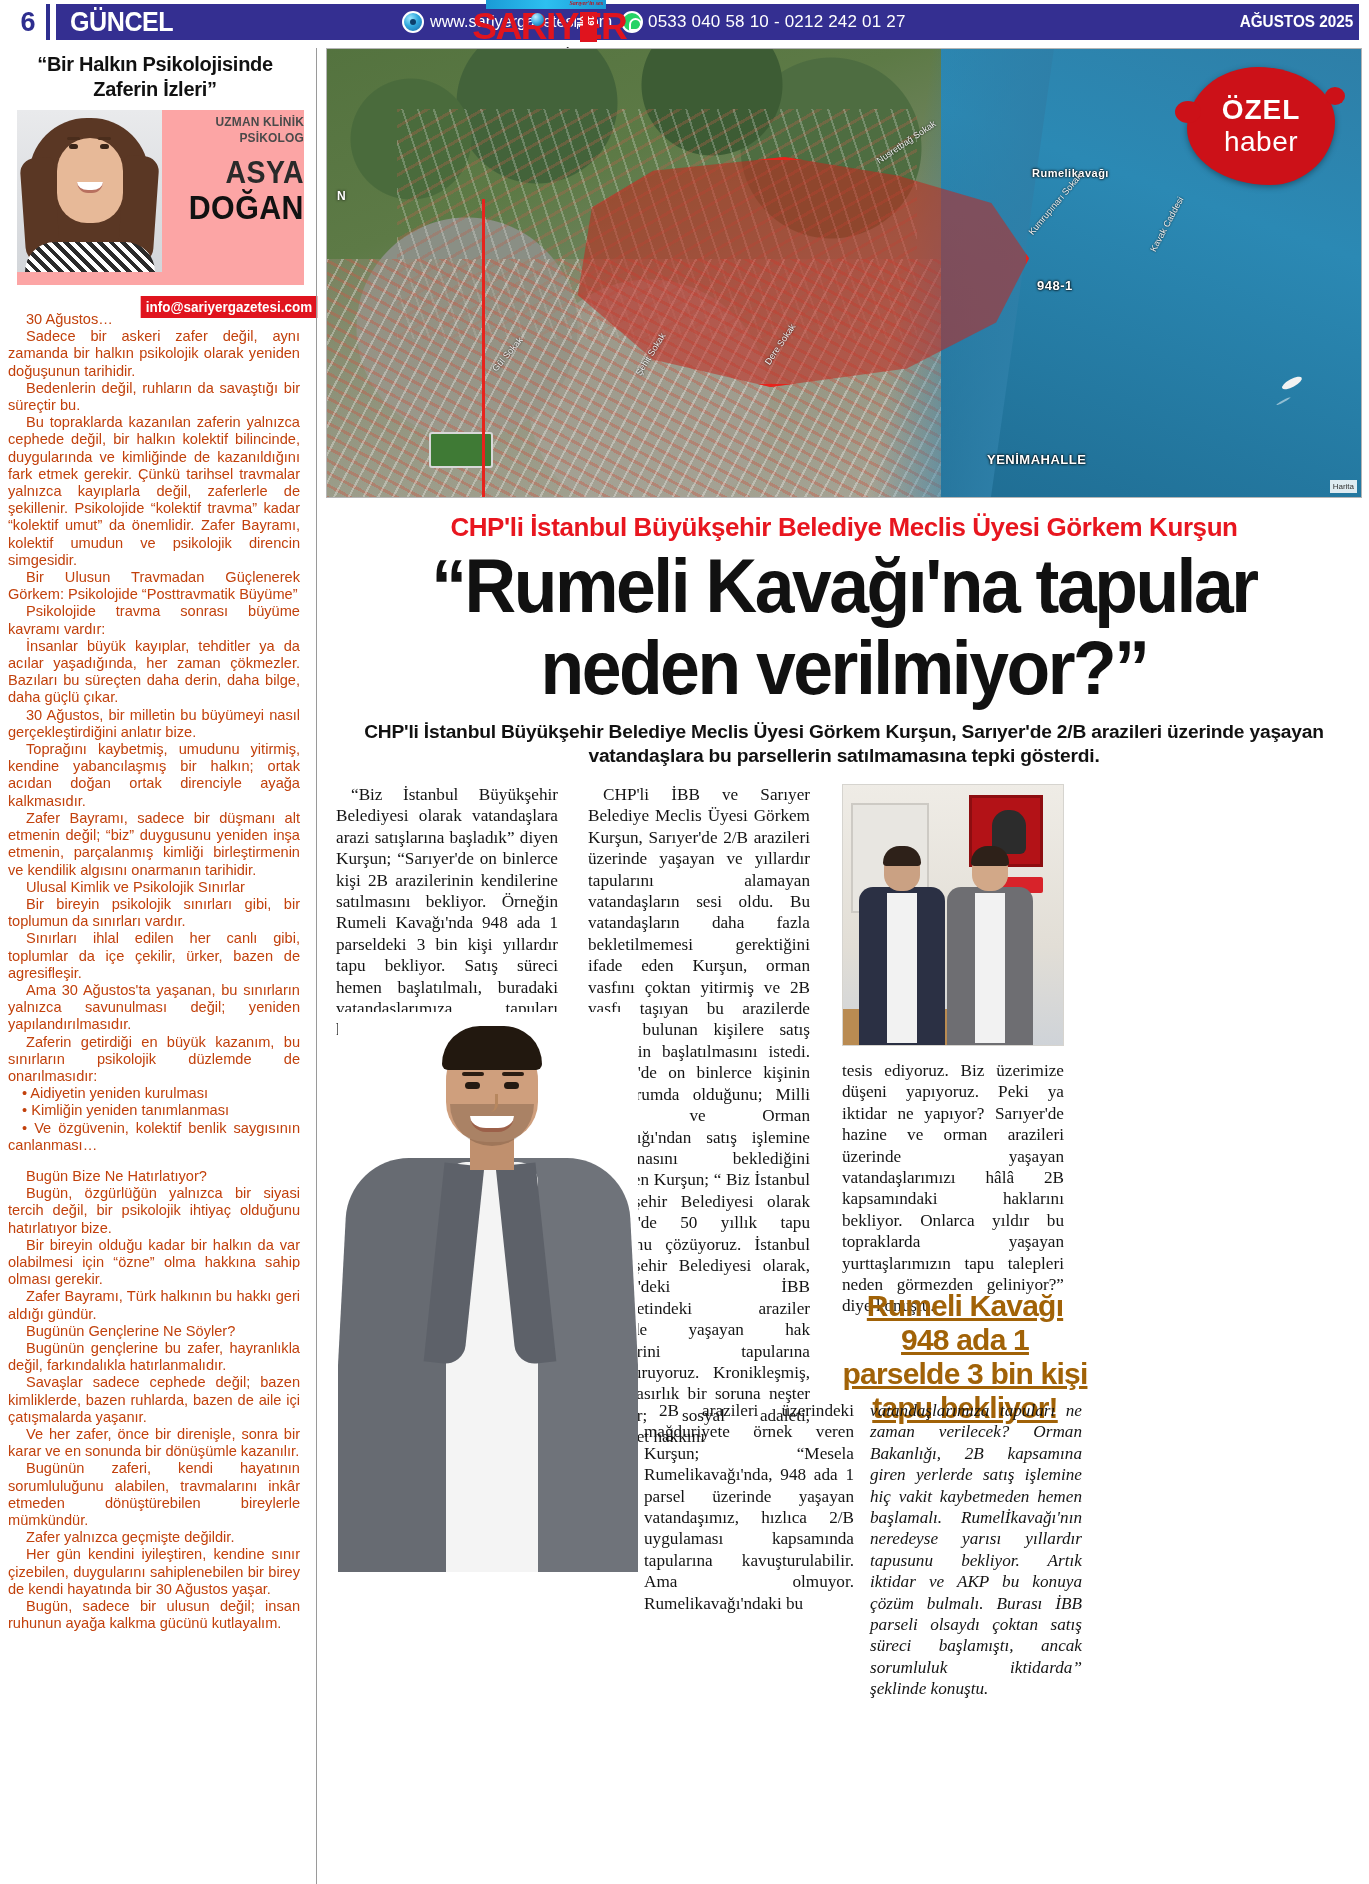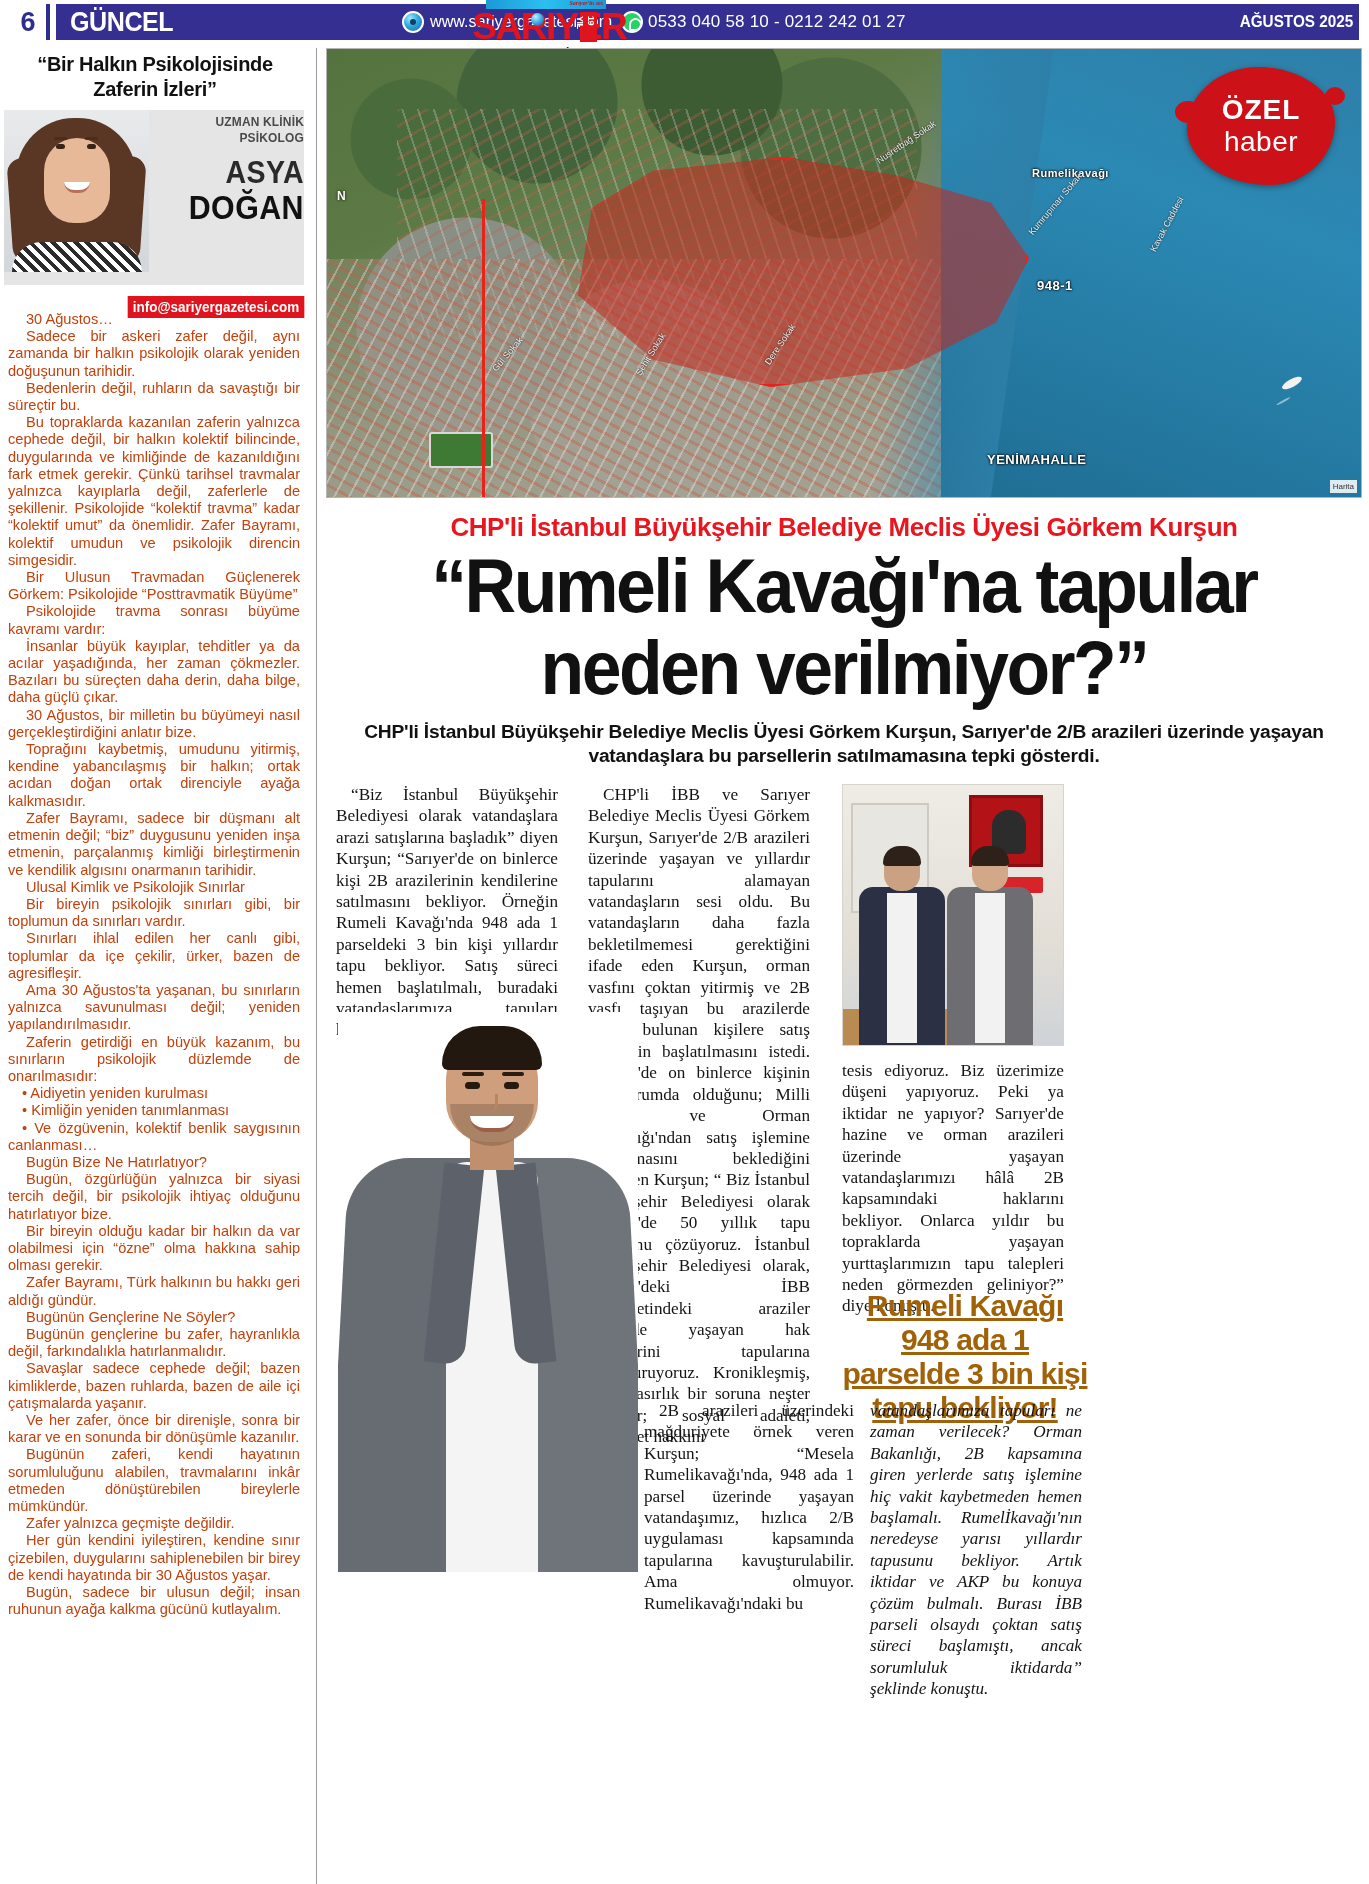--- a/index.html
+++ b/index.html
@@ -99,22 +99,22 @@
   }
 
   
   .left-col { position:absolute; left:0; top:48px; width:310px; height:1836px; }
   .col-title {
     margin:4px 8px 0 8px;
     font:700 20px/25px "Liberation Sans", sans-serif; color:#111;
     text-align:center; letter-spacing:-0.3px;
   }
   .author-card {
-    position:relative; margin:8px 6px 0 4px; height:175px;
-    background:#e5e5e5;
+    position:relative; margin:8px 6px 0 17px; height:175px;
+    background:#fca5a5;
   }
   .author-photo {
     position:absolute; left:0; top:0; width:145px; height:162px;
     overflow:hidden; background:#cfd2d6;
   }
   .ap-bg{ position:absolute; inset:0; background:linear-gradient(180deg,#e9eaec 0%, #d3d6da 100%); }
   .ap-hair{
     position:absolute; left:12px; top:8px; width:120px; height:135px;
     background:#5a3724; border-radius:58px 58px 40px 40px;
   }
@@ -164,21 +164,21 @@
     font:700 14px/22px "Liberation Sans", sans-serif;
     text-align:center; transform:scaleX(0.96); transform-origin:center;
   }
   .left-body {
     margin:26px 10px 0 8px;
     font:400 14.6px/17.2px "Liberation Sans", sans-serif;
     color:#c2410c; text-align:justify; hyphens:auto;
   }
   .left-body p { text-indent:18px; }
   .left-body p.bullet { text-indent:14px; }
-  .left-body p.gap { }
+  .left-body p.gap { margin-top:14px; }
 
   
   .vrule { position:absolute; left:316px; top:48px; width:1px; height:1836px; background:#9a9a9a; }
   .main { position:absolute; left:326px; top:48px; width:1036px; }
 
   
   .mapbox { position:relative; width:1036px; height:450px; overflow:hidden; border:1px solid #b5b5b5; }
   .map-water{
     position:absolute; right:0; top:0; width:420px; height:450px;
     background:linear-gradient(200deg,#2e7fa8 0%, #2b89b4 35%, #1f6d93 100%);

